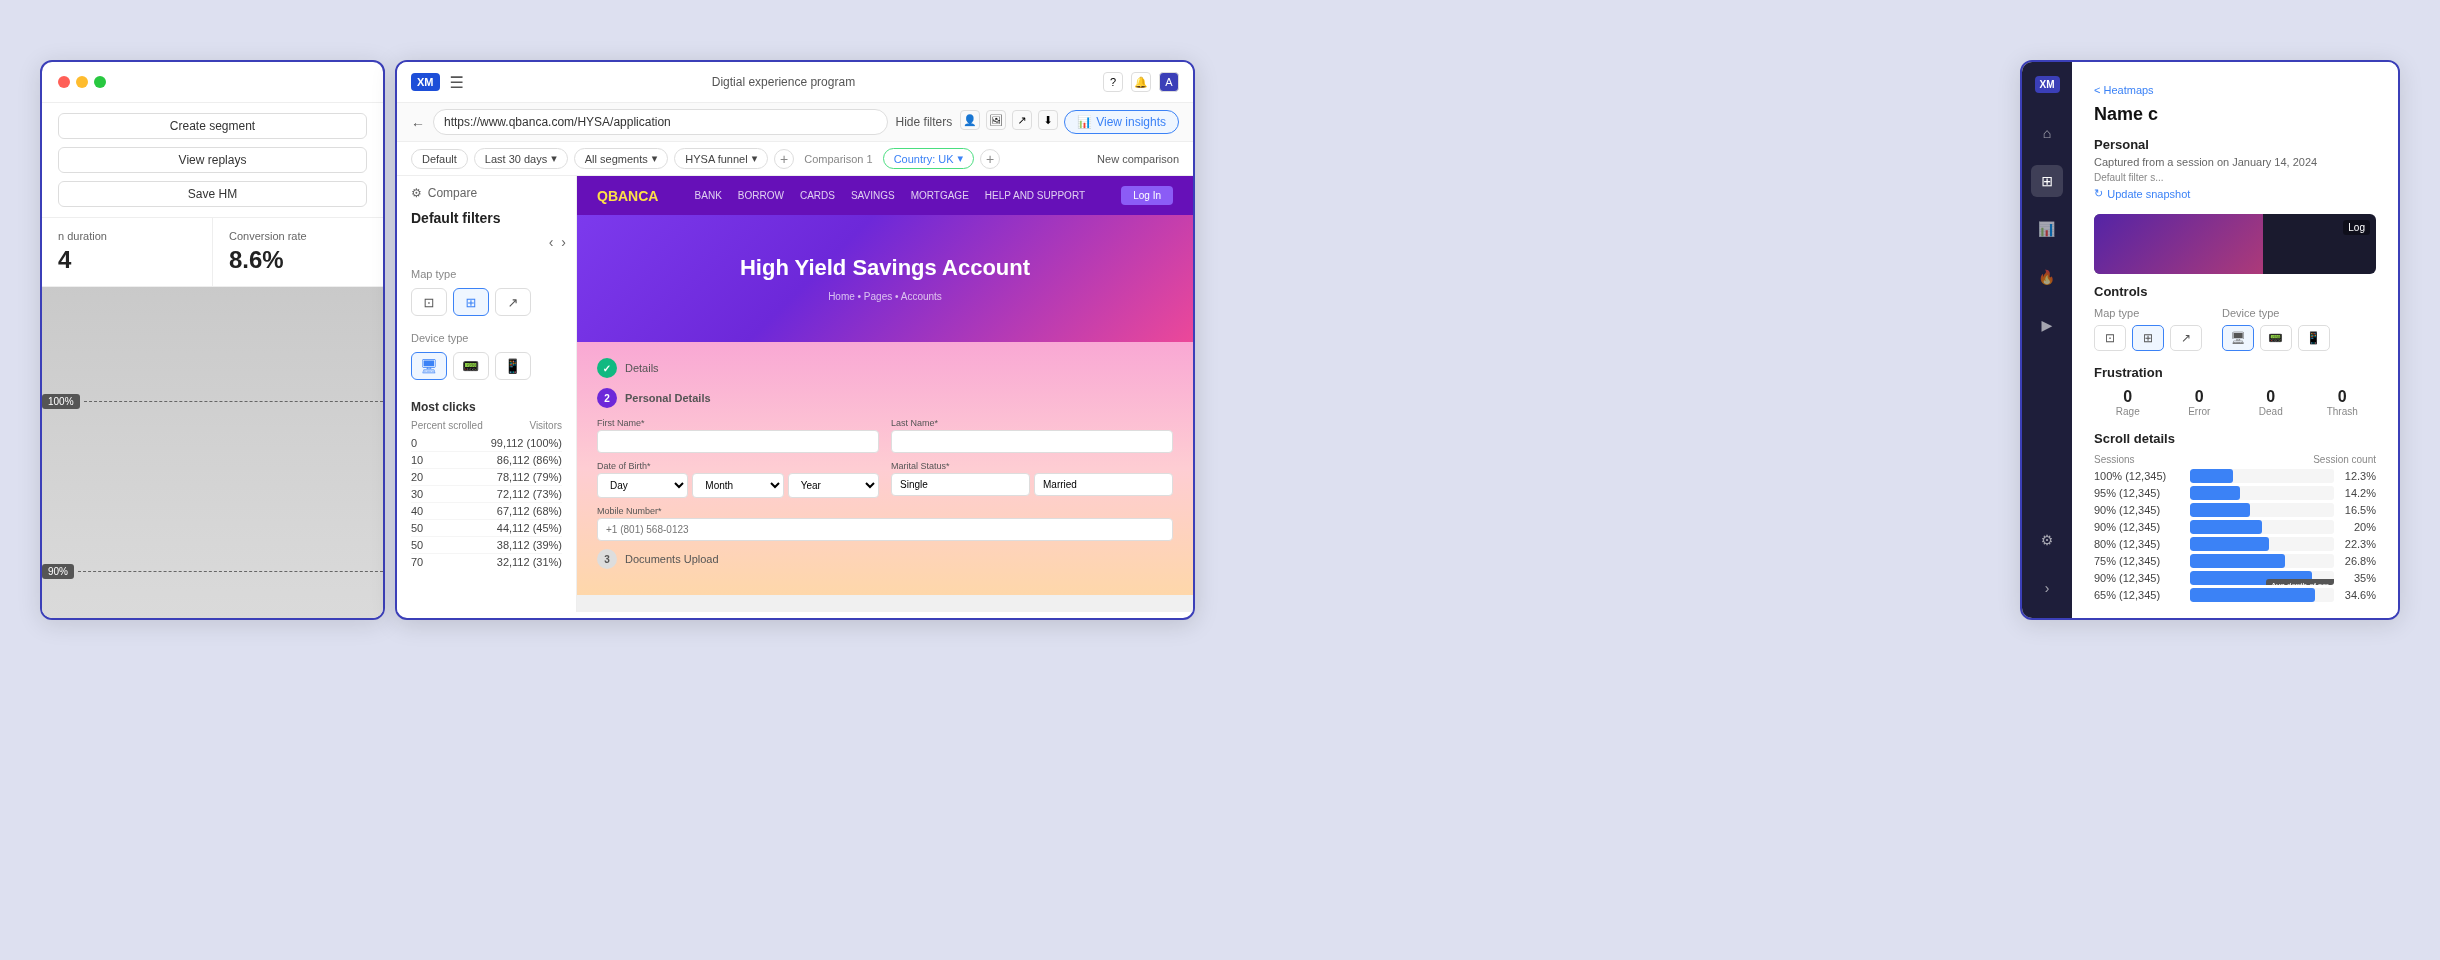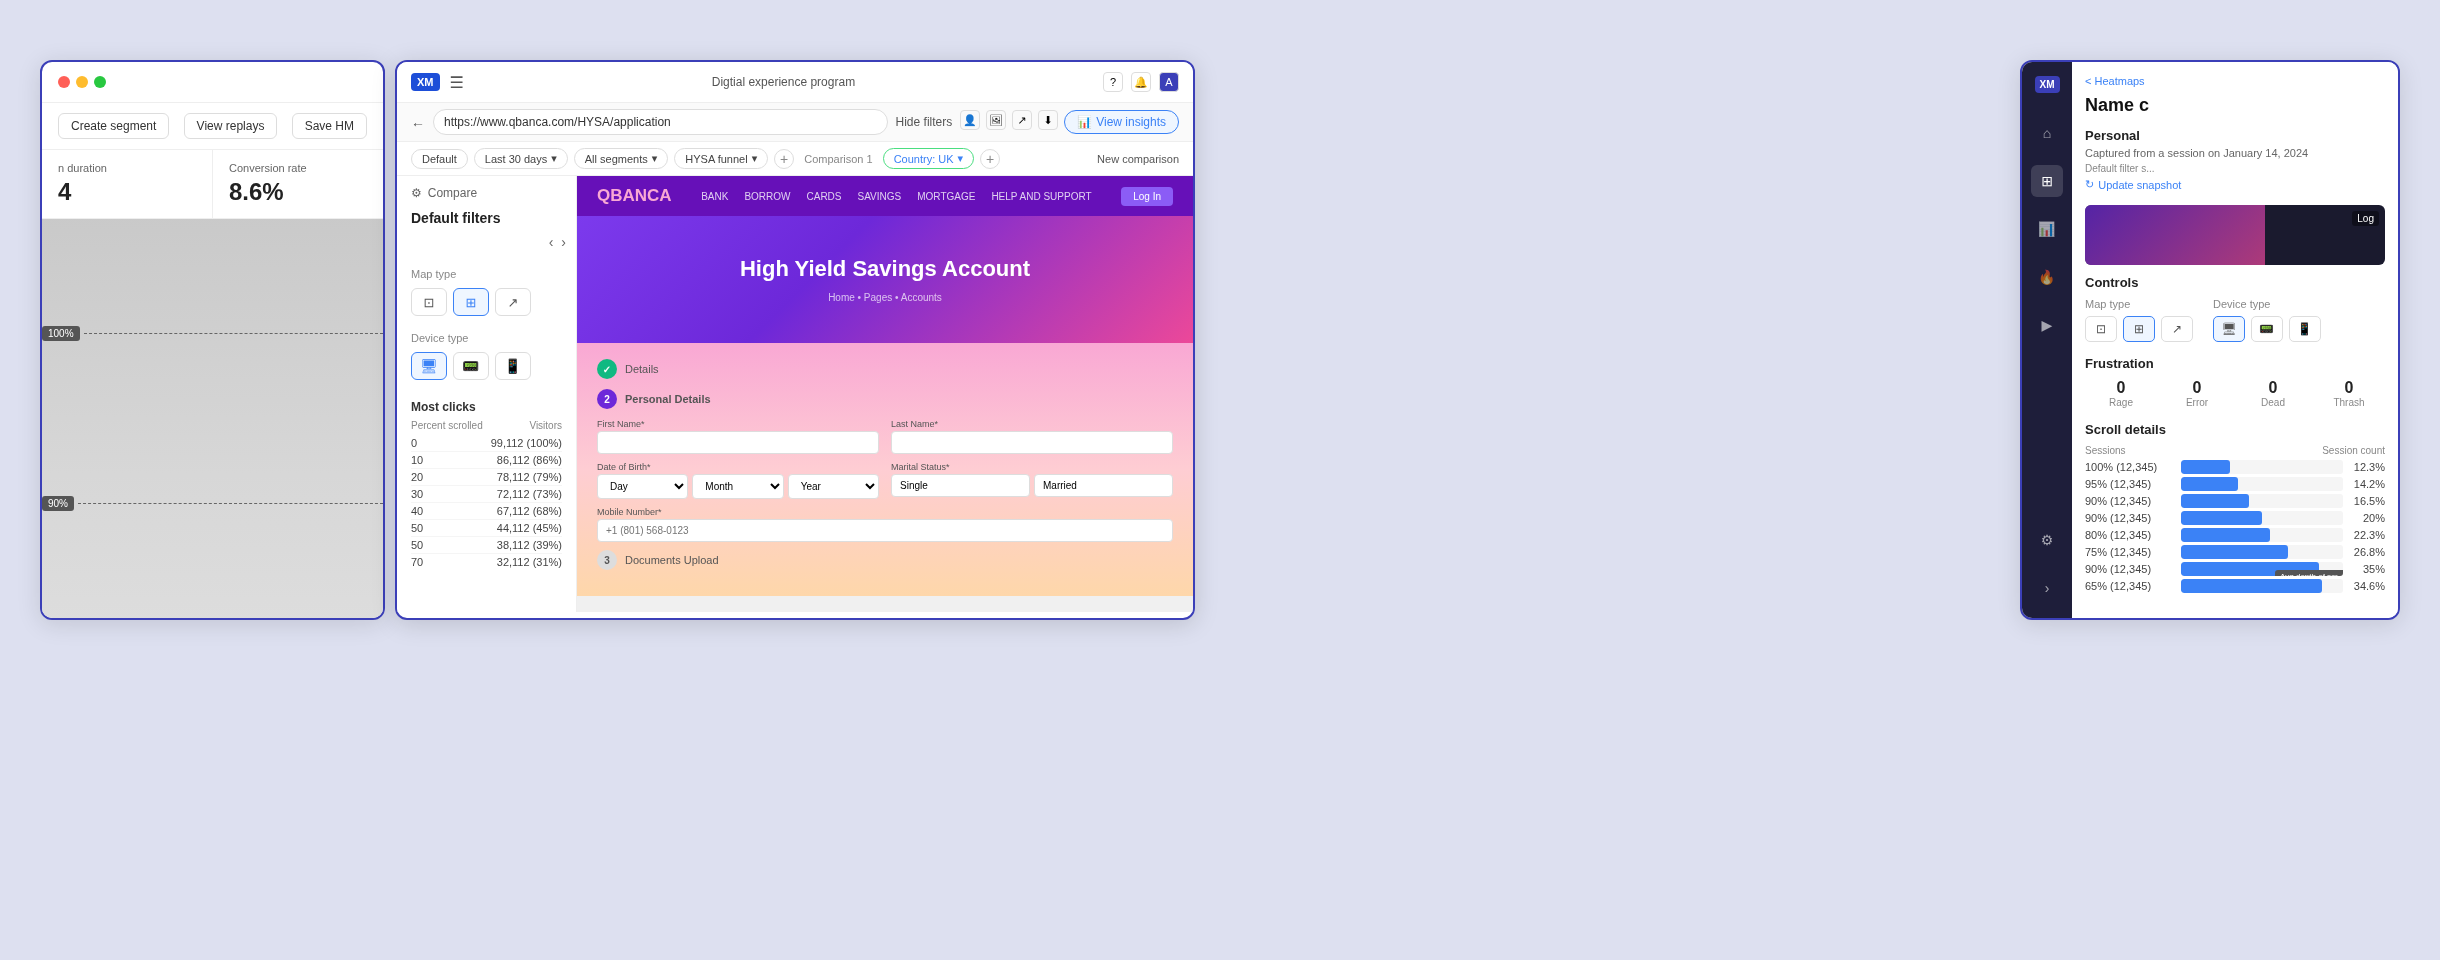--- a/index.html
+++ b/index.html
@@ -42,20 +42,21 @@
     .dot { width: 12px; height: 12px; border-radius: 50%; }
     .dot-red { background: #ff5f57; }
     .dot-yellow { background: #febc2e; }
     .dot-green { background: #28c840; }
     .left-toolbar {
       display: flex;
       gap: 8px;
       padding: 10px 16px;
       border-bottom: 1px solid #eee;
       justify-content: space-between;
+      flex-direction: column;
     }
     .toolbar-btn {
       padding: 5px 12px;
       border: 1px solid #ddd;
       border-radius: 6px;
       font-size: 12px;
       background: #fff;
       cursor: pointer;
       color: #333;
     }
@@ -313,21 +314,21 @@
       height: 100%;
       position: relative;
     }
     .site-header {
       background: #6610b8;
       padding: 10px 20px;
       display: flex;
       align-items: center;
       gap: 20px;
     }
-    .site-logo { color: #f9a8d4; font-size: 17px; font-weight: 700; }
+    .site-logo { color: #fde047; font-size: 14px; font-weight: 700; }
     .site-nav { display: flex; gap: 16px; flex: 1; justify-content: center; }
     .site-nav-item { color: rgba(255,255,255,0.8); font-size: 10px; cursor: pointer; }
     .site-login-btn {
       background: #8b5cf6;
       color: #fff;
       padding: 4px 12px;
       border-radius: 4px;
       font-size: 10px;
       cursor: pointer;
     }
@@ -395,21 +396,21 @@
       cursor: pointer;
     }
     .right-nav-icon.active {
       background: rgba(255,255,255,0.15);
       color: #fff;
     }
     .right-nav-spacer { flex: 1; }
     .right-content {
       flex: 1;
       overflow-y: auto;
-      padding: 13px;
+      padding: 22px;
       background: #fff;
     }
     .back-heatmaps { font-size: 11px; color: #3b82f6; cursor: pointer; margin-bottom: 8px; }
     .right-section-title { font-size: 18px; font-weight: 700; color: #111; margin-bottom: 12px; }
     .snapshot-section { margin-bottom: 14px; }
     .snapshot-title { font-size: 13px; font-weight: 600; color: #222; margin-bottom: 4px; }
     .snapshot-info { font-size: 11px; color: #666; margin-bottom: 4px; }
     .update-snapshot-btn { font-size: 11px; color: #3b82f6; cursor: pointer; display: flex; align-items: center; gap: 4px; }
     .controls-section { margin-bottom: 14px; }
     .controls-title { font-size: 13px; font-weight: 600; color: #222; margin-bottom: 8px; }

